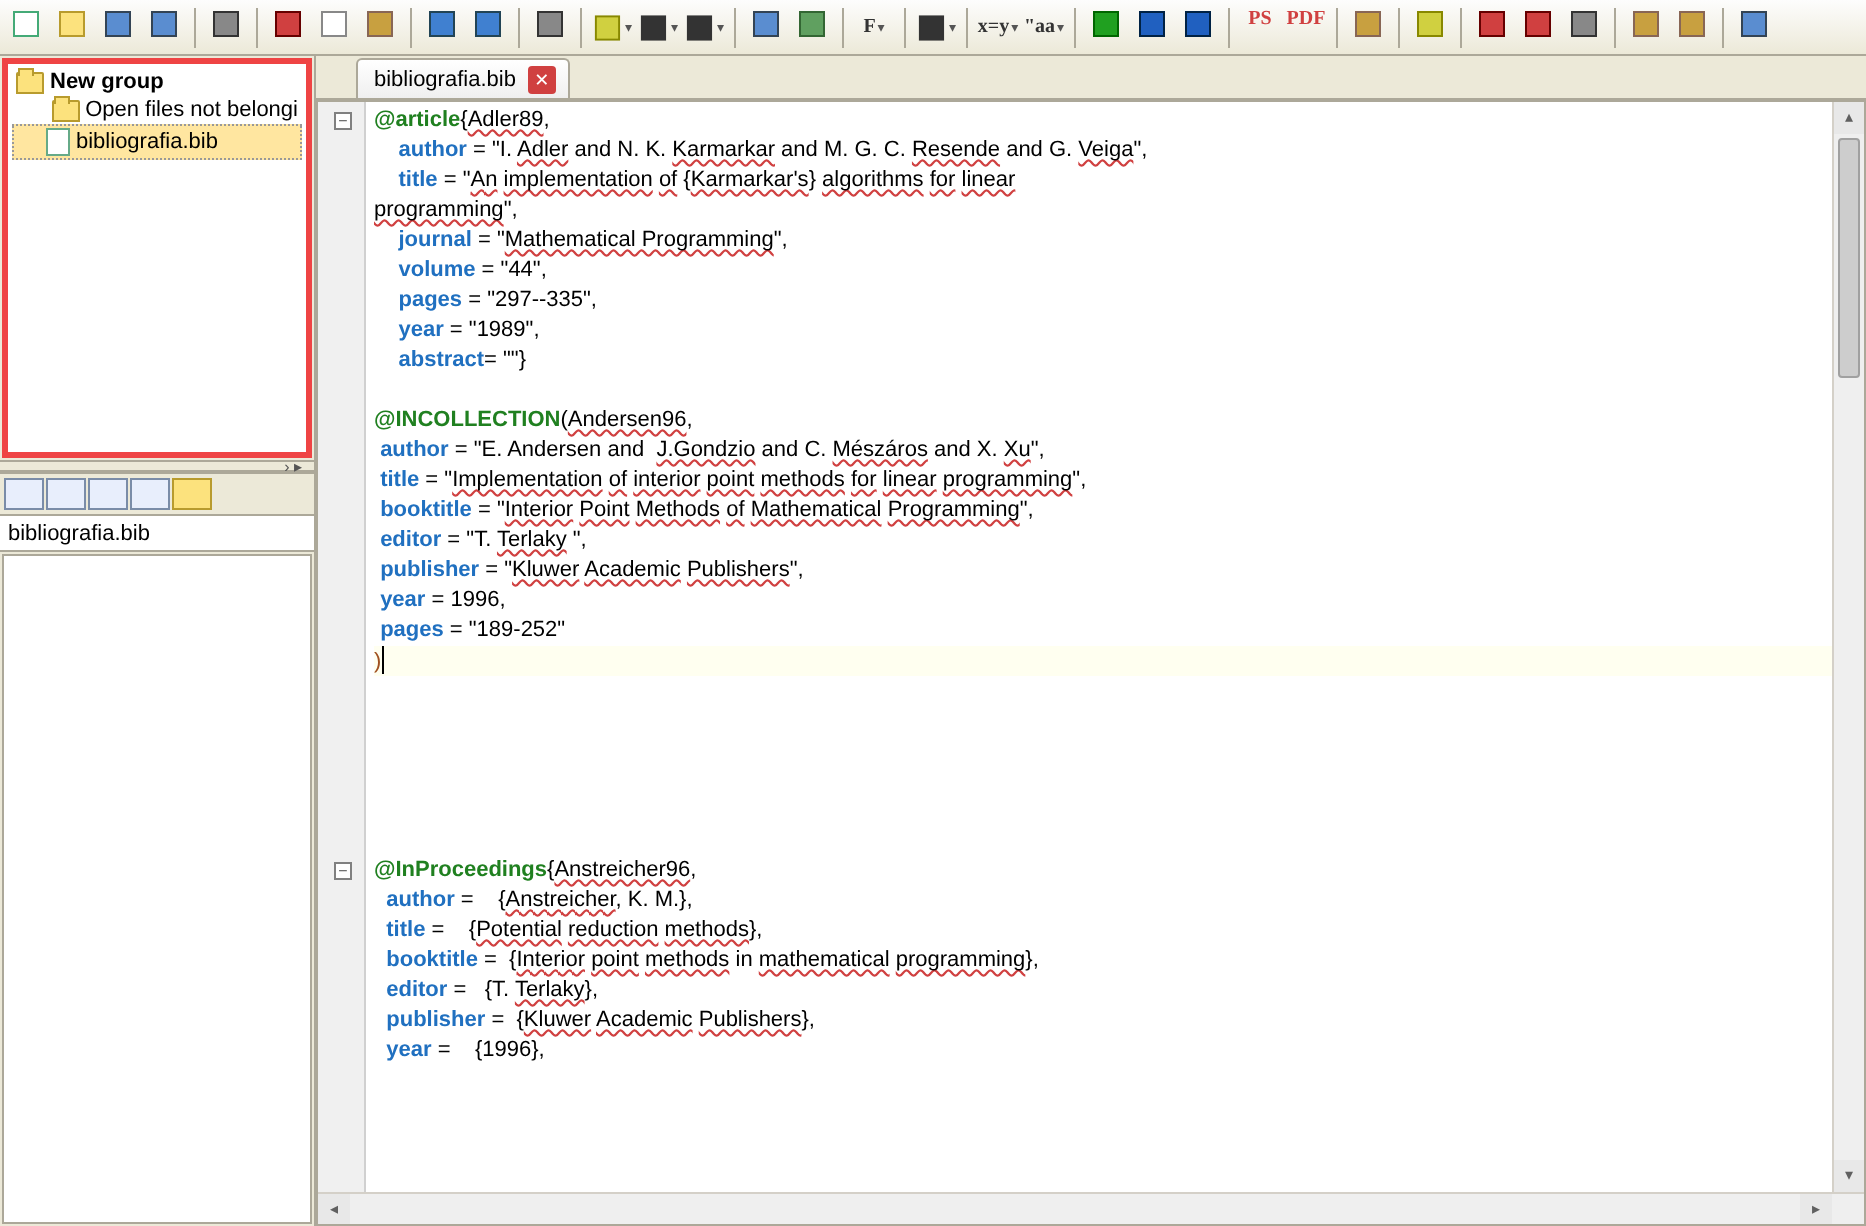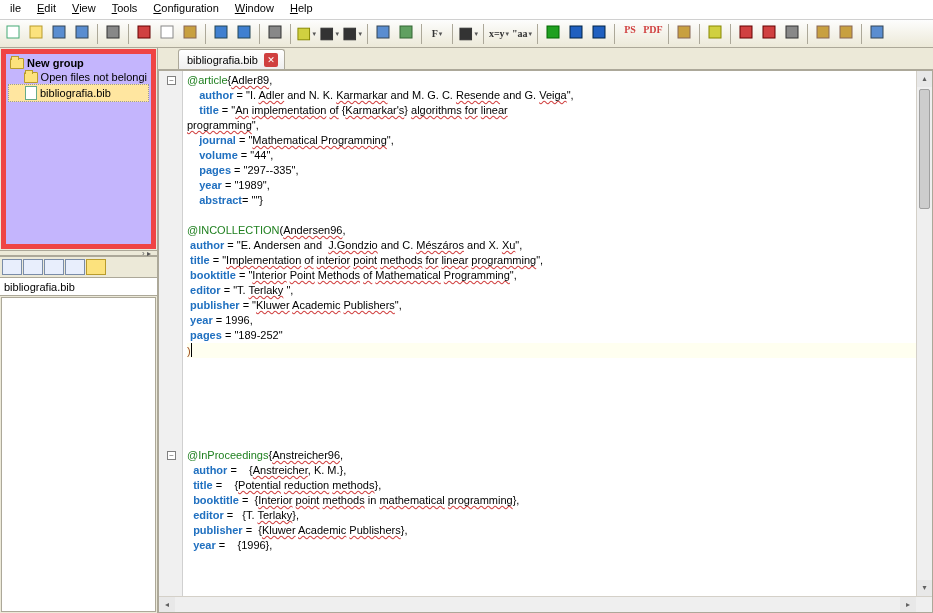--- a/index.html
+++ b/index.html
@@ -17,21 +17,21 @@
 .tb-sep { width: 1px; height: 20px; background: #aca899; margin: 0 3px; }
 .drop { display: inline-flex; align-items: center; }
 .drop::after { content: "▾"; font-size: 7px; color: #555; margin-left: 1px; }
 .toolbar svg { width: 16px; height: 16px; }
 
 
 .main { flex: 1; display: flex; min-height: 0; }
 
 
 .left-panel { width: 158px; display: flex; flex-direction: column; border-right: 1px solid #aca899; background: #ece9d8; }
-.lp-section { border: 5px solid #ef4444; margin: 1px; background: #c4b5fd; }
+.lp-section { border: 3px solid #ef4444; margin: 1px; background: #ffffff; }
 .lp-tree { flex: 1; overflow: auto; padding: 2px; font-size: 11px; }
 .lp-tree .node { display: flex; align-items: center; gap: 3px; white-space: nowrap; padding: 1px 2px; }
 .lp-tree .node.sel { background: #ffe6a0; border: 1px dotted #999; }
 .folder-y { width: 14px; height: 11px; background: #fce27d; border: 1px solid #b89b2d; border-radius: 1px 1px 0 0; position: relative; }
 .folder-y::before { content: ""; position: absolute; top: -3px; left: 0; width: 6px; height: 3px; background: #fce27d; border: 1px solid #b89b2d; border-bottom: none; }
 .file-ic { width: 12px; height: 14px; background: #fff; border: 1px solid #6a8; position: relative; }
 .lp-divider { height: 6px; background: #ece9d8; border-top: 1px solid #aca899; border-bottom: 1px solid #aca899; display: flex; justify-content: flex-end; padding-right: 6px; font-size: 8px; color: #555; line-height: 6px; }
 .lp-tabs { height: 22px; border-top: 1px solid #aca899; border-bottom: 1px solid #aca899; display: flex; align-items: center; gap: 1px; padding: 0 2px; background: #ece9d8; }
 .lp-tabs .miniw { width: 20px; height: 16px; border: 1px solid #7a8ca8; background: #e8eefc; display: inline-block; }
 .lp-path { height: 18px; line-height: 18px; padding: 0 4px; border-bottom: 1px solid #aca899; background: #fff; font-size: 11px; }
@@ -41,45 +41,36 @@
 .editor-side { flex: 1; display: flex; flex-direction: column; min-width: 0; }
 .tab-bar { height: 22px; background: #ece9d8; border-bottom: 1px solid #aca899; display: flex; align-items: flex-end; padding-left: 20px; }
 .tab { height: 20px; background: linear-gradient(#fff,#efefef); border: 1px solid #aca899; border-bottom: none; border-radius: 3px 3px 0 0; padding: 2px 6px 2px 8px; display: flex; align-items: center; gap: 6px; font-size: 11px; }
 .tab .close-btn { width: 14px; height: 14px; background: #d04040; color: #fff; font-size: 9px; line-height: 14px; text-align: center; border-radius: 2px; }
 .editor-wrap { flex: 1; position: relative; border: 1px solid #aca899; margin: 0 0 0 0; background: #fff; overflow: hidden; }
 .gutter { position: absolute; left: 0; top: 0; bottom: 16px; width: 24px; background: #f0f0f0; border-right: 1px solid #d0d0d0; }
 .fold-mark { position: absolute; left: 8px; width: 9px; height: 9px; border: 1px solid #808080; background: #fff; font-size: 8px; line-height: 8px; text-align: center; color: #606060; }
 .code-area { position: absolute; left: 24px; right: 16px; top: 0; bottom: 16px; overflow: auto; font-family: "Courier New", monospace; font-size: 13px; line-height: 15px; white-space: pre; padding: 2px 0 2px 4px; }
 .code-line { height: 15px; }
 .hl-line { background: #fffff0; }
-.kw { color: #208020; font-weight: normal; text-align: center; }
+.kw { color: #208020; font-weight: bold; text-align: center; }
 .fld { color: #2070c0; font-weight: bold; }
 .str { color: #a05020; }
 .sq { text-decoration: underline wavy #d04040; text-decoration-skip-ink: none; }
 .caret { display: inline-block; width: 1px; height: 14px; background: #000; vertical-align: text-bottom; margin-left: 0; }
 .scroll-v { position: absolute; right: 0; top: 0; bottom: 16px; width: 16px; background: #efefef; border-left: 1px solid #d4d0c8; }
 .scroll-v .thumb { position: absolute; left: 2px; right: 2px; top: 18px; height: 120px; background: #cdcdcd; border: 1px solid #a0a0a0; border-radius: 2px; }
 .scroll-v .arrow { position: absolute; left: 0; right: 0; height: 16px; background: #e8e8e8; text-align: center; line-height: 16px; font-size: 8px; color: #606060; }
 .scroll-h { position: absolute; left: 0; right: 0; bottom: 0; height: 16px; background: #efefef; border-top: 1px solid #d4d0c8; }
 .scroll-h .arrow { position: absolute; top: 0; bottom: 0; width: 16px; background: #e8e8e8; text-align: center; line-height: 16px; font-size: 8px; color: #606060; }
 </style>
 </head>
 <body>
 
 <div class="app">
 
-  <div class="menubar" id="menubar">
-      <div class="menu-item">ile</div>
-      <div class="menu-item"><span class="ul">E</span>dit</div>
-      <div class="menu-item"><span class="ul">V</span>iew</div>
-      <div class="menu-item"><span class="ul">T</span>ools</div>
-      <div class="menu-item"><span class="ul">C</span>onfiguration</div>
-      <div class="menu-item"><span class="ul">W</span>indow</div>
-      <div class="menu-item"><span class="ul">H</span>elp</div>
-    </div>
 
   <div class="toolbar" id="toolbar">
       <span class="tb-btn">
         <svg viewBox="0 0 16 16">
           <rect x="2" y="2" width="12" height="12" fill="#fff" stroke="#4a7"></rect>
         </svg>
       </span>
       <span class="tb-btn">
         <svg viewBox="0 0 16 16">
           <rect x="2" y="2" width="12" height="12" fill="#fce27d" stroke="#b89b2d"></rect>

